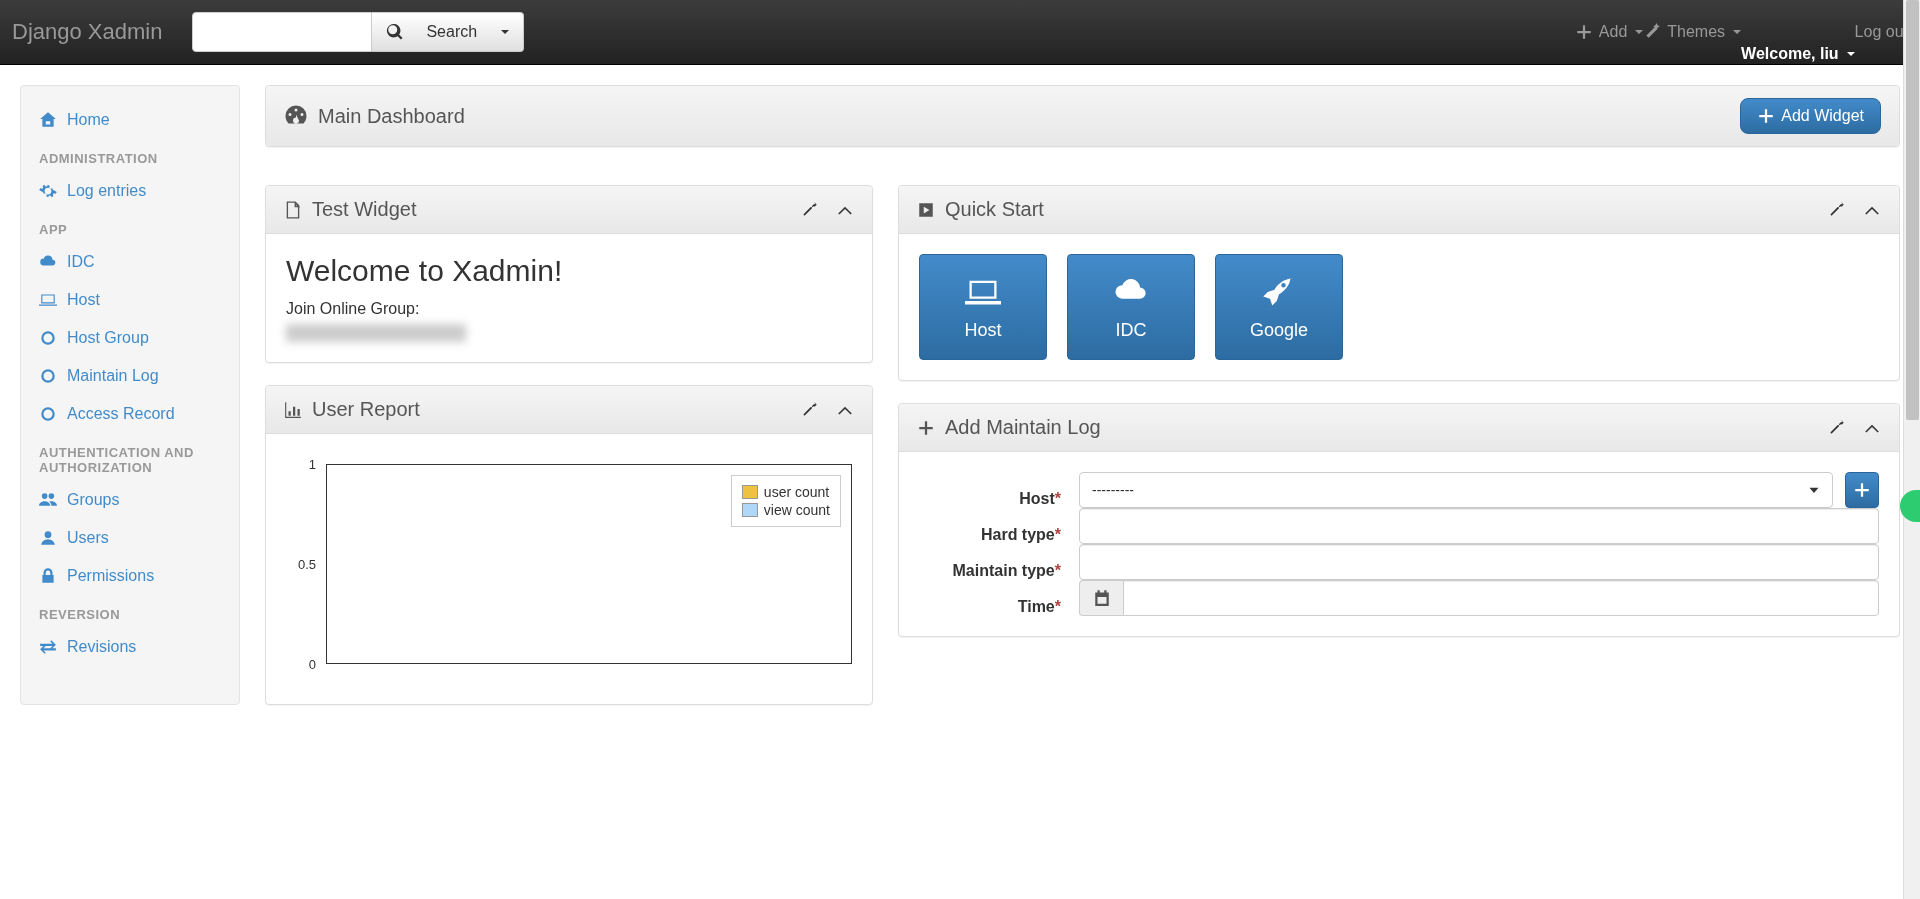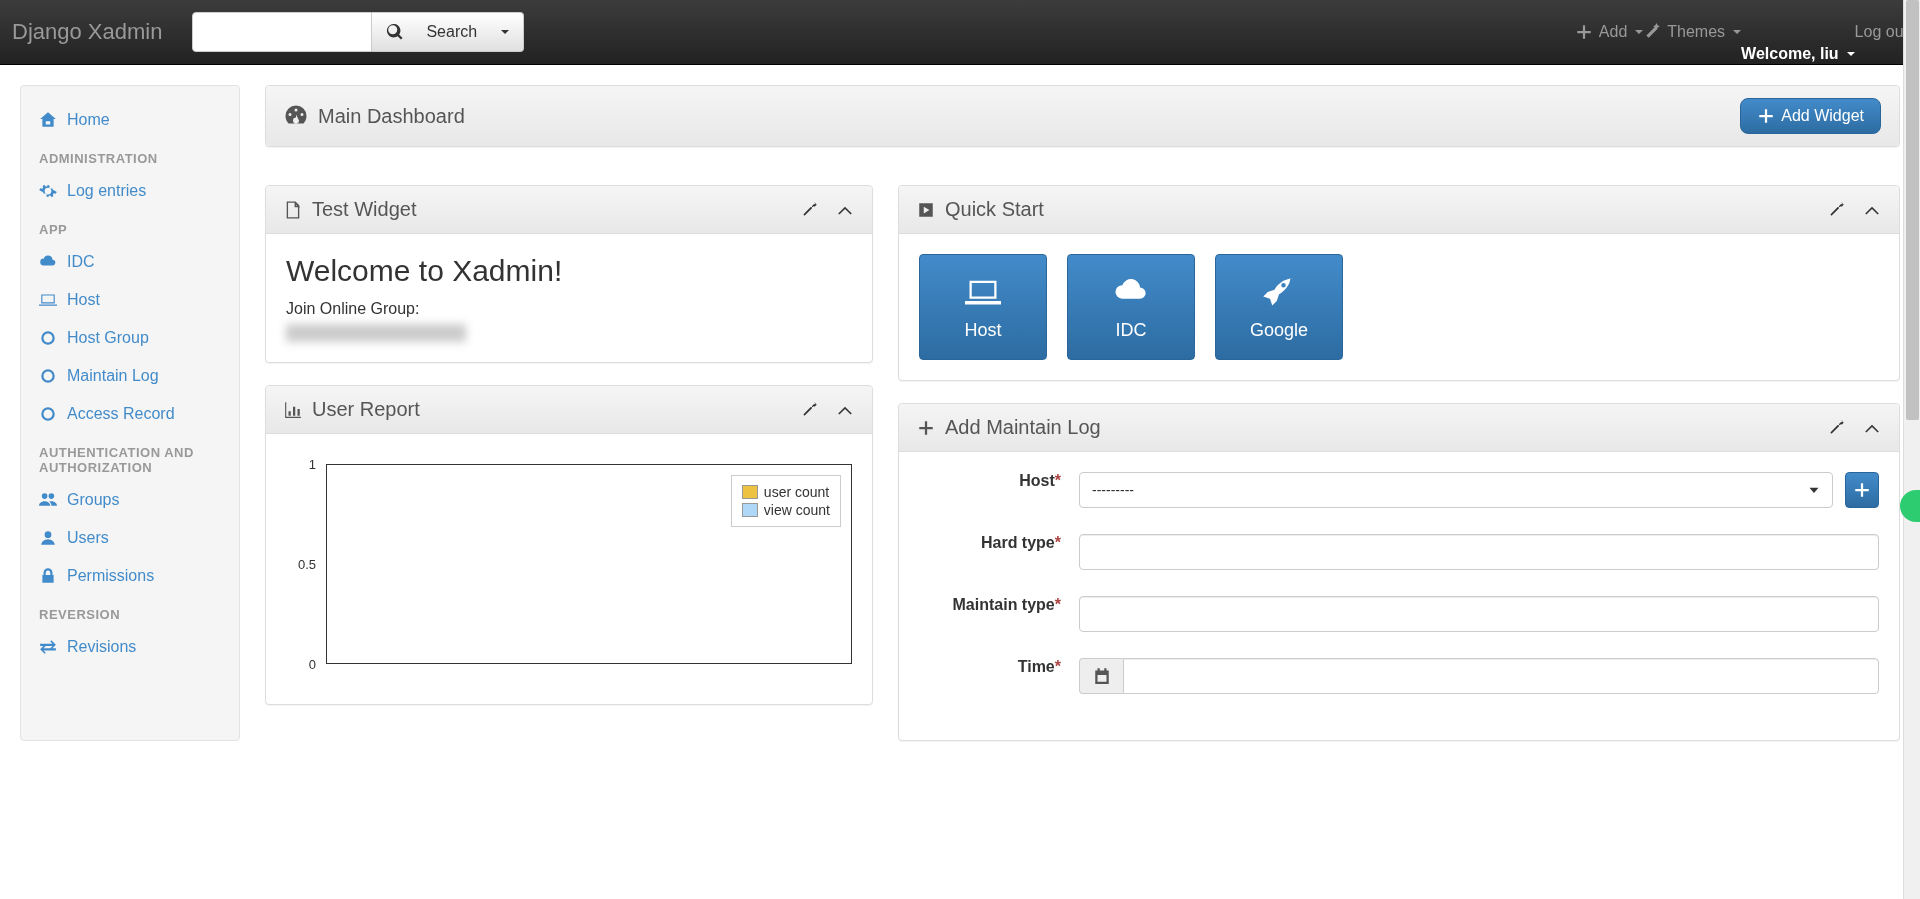--- a/index.html
+++ b/index.html
@@ -40,21 +40,21 @@
 .col-right { flex: 1; display: flex; flex-direction: column; gap: 22px; }
 
 .test-widget h2 { font-size: 30px; font-weight: 400; color: #333; margin-bottom: 12px; }
 .test-widget p { font-size: 16px; color: #333; margin-bottom: 6px; }
 .blurred { filter: blur(4px); background: #ccc; color: #ccc; display: inline-block; width: 180px; height: 18px; }
 
 .quick-start-btns { display: flex; gap: 20px; }
 .qs-btn { width: 128px; height: 106px; background: linear-gradient(to bottom, #428bca 0%, #2d6ca2 100%); border: 1px solid #2b669a; border-radius: 4px; color: #fff; display: flex; flex-direction: column; align-items: center; justify-content: center; gap: 10px; cursor: pointer; font-size: 18px; }
 
 
-.form-row { display: flex; align-items: flex-start; margin-bottom: 26px; }
+.form-row { display: flex; align-items: flex-end; }
 .form-label { width: 160px; text-align: right; padding-right: 18px; font-size: 16px; color: #333; font-weight: bold; }
 .form-label .req { color: #a94442; }
 .form-control { flex: 1; height: 36px; border: 1px solid #ccc; border-radius: 4px; padding: 6px 12px; font-size: 14px; box-shadow: inset 0 1px 1px rgba(0,0,0,0.075); }
 .form-select-wrap { flex: 1; display: flex; gap: 12px; }
 .form-select { flex: 1; height: 36px; border: 1px solid #ccc; border-radius: 4px; padding: 6px 12px; display: flex; align-items: center; justify-content: space-between; cursor: pointer; }
 .input-group { flex: 1; display: flex; }
 .input-addon { width: 44px; height: 36px; border: 1px solid #ccc; border-right: none; border-radius: 4px 0 0 4px; background: #eee; display: flex; align-items: center; justify-content: center; color: #555; }
 .input-group .form-control { border-radius: 0 4px 4px 0; }
 
 

